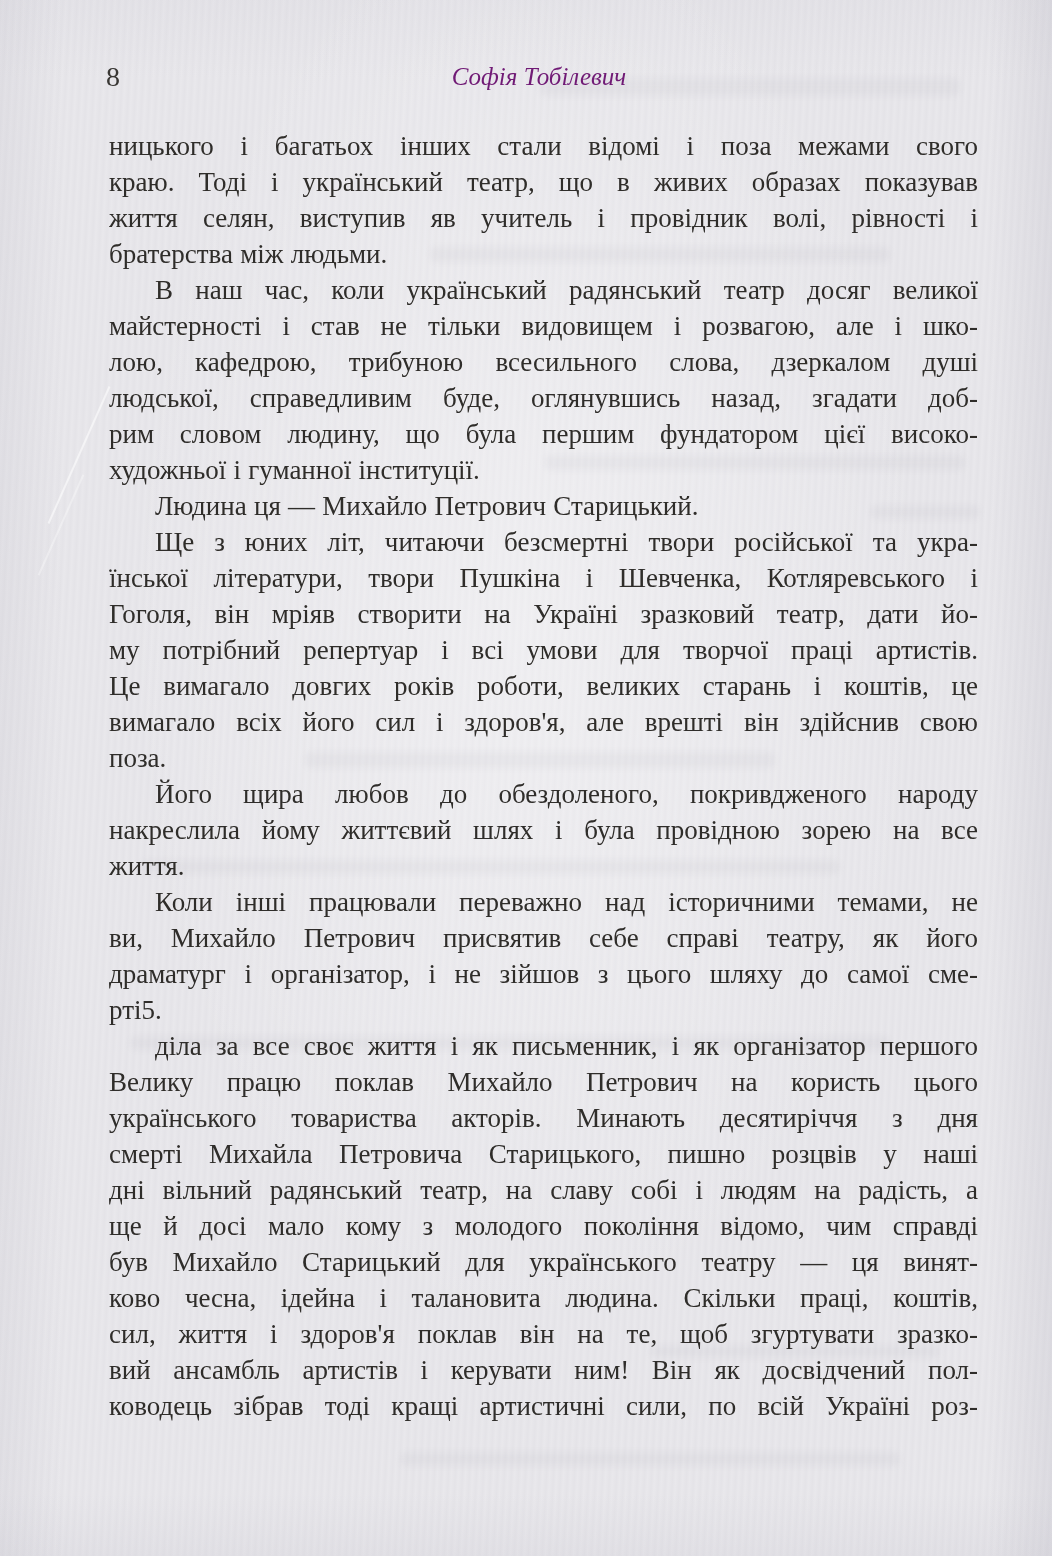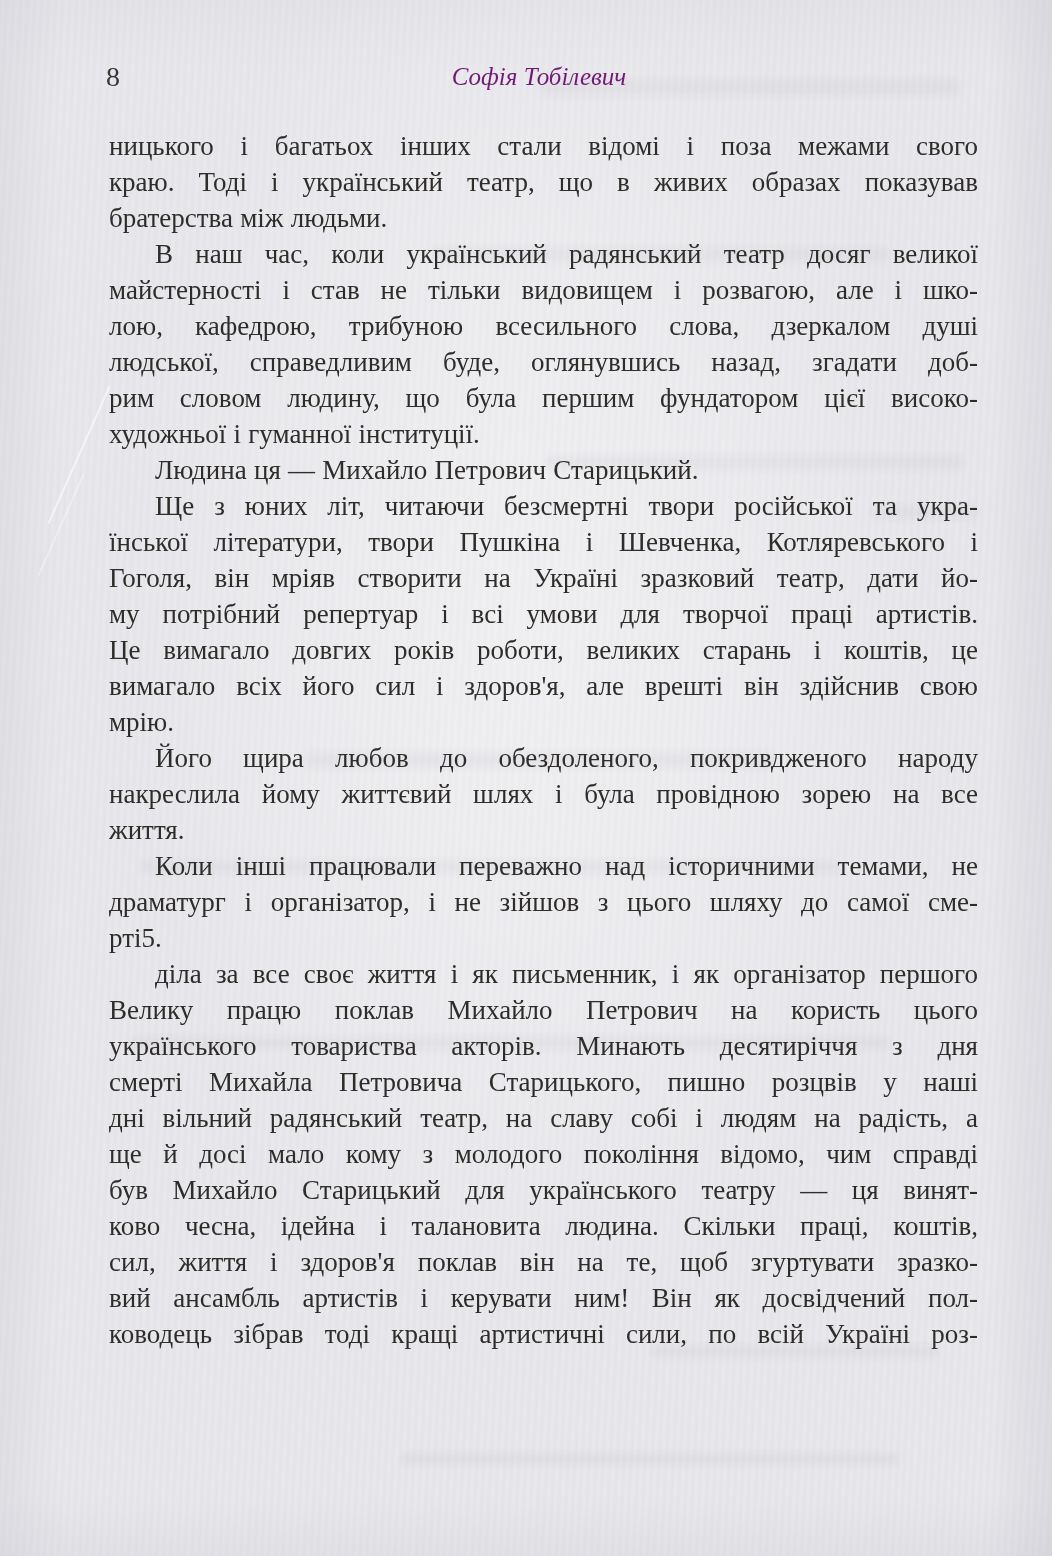--- a/index.html
+++ b/index.html
@@ -113,49 +113,51 @@
 
 <div class="page-header">
   <span class="page-number">8</span>
   <span class="running-header">Софія Тобілевич</span>
 </div>
 
 <div class="text-body" id="text-body">
     <div class="para">
       <div class="line">ницького і багатьох інших стали відомі і поза межами свого</div>
       <div class="line">краю. Тоді і український театр, що в живих образах показував</div>
+      <div class="line">життя селян, виступив яв учитель і провідник волі, рівності і</div>
       <div class="line last">братерства між людьми.</div>
     </div>
     <div class="para indent">
       <div class="line">В наш час, коли український радянський театр досяг великої</div>
       <div class="line">майстерності і став не тільки видовищем і розвагою, але і шко-</div>
       <div class="line">лою, кафедрою, трибуною всесильного слова, дзеркалом душі</div>
       <div class="line">людської, справедливим буде, оглянувшись назад, згадати доб-</div>
       <div class="line">рим словом людину, що була першим фундатором цієї високо-</div>
       <div class="line last">художньої і гуманної інституції.</div>
     </div>
     <div class="para indent">
       <div class="line last">Людина ця — Михайло Петрович Старицький.</div>
     </div>
     <div class="para indent">
       <div class="line">Ще з юних літ, читаючи безсмертні твори російської та укра-</div>
       <div class="line">їнської літератури, твори Пушкіна і Шевченка, Котляревського і</div>
       <div class="line">Гоголя, він мріяв створити на Україні зразковий театр, дати йо-</div>
       <div class="line">му потрібний репертуар і всі умови для творчої праці артистів.</div>
       <div class="line">Це вимагало довгих років роботи, великих старань і коштів, це</div>
       <div class="line">вимагало всіх його сил і здоров'я, але врешті він здійснив свою</div>
-      <div class="line last">мрію.</div>
+      <div class="line last">поза.</div>
     </div>
     <div class="para indent">
       <div class="line">Його щира любов до обездоленого, покривдженого народу</div>
       <div class="line">накреслила йому життєвий шлях і була провідною зорею на все</div>
       <div class="line last">життя.</div>
     </div>
     <div class="para indent">
       <div class="line">Коли інші працювали переважно над історичними темами, не</div>
+      <div class="line">ви, Михайло Петрович присвятив себе справі театру, як його</div>
       <div class="line">драматург і організатор, і не зійшов з цього шляху до самої сме-</div>
       <div class="line last">рті5.</div>
     </div>
     <div class="para indent">
       <div class="line">діла за все своє життя і як письменник, і як організатор першого</div>
       <div class="line">Велику працю поклав Михайло Петрович на користь цього</div>
       <div class="line">українського товариства акторів. Минають десятиріччя з дня</div>
       <div class="line">смерті Михайла Петровича Старицького, пишно розцвів у наші</div>
       <div class="line">дні вільний радянський театр, на славу собі і людям на радість, а</div>
       <div class="line">ще й досі мало кому з молодого покоління відомо, чим справді</div>

